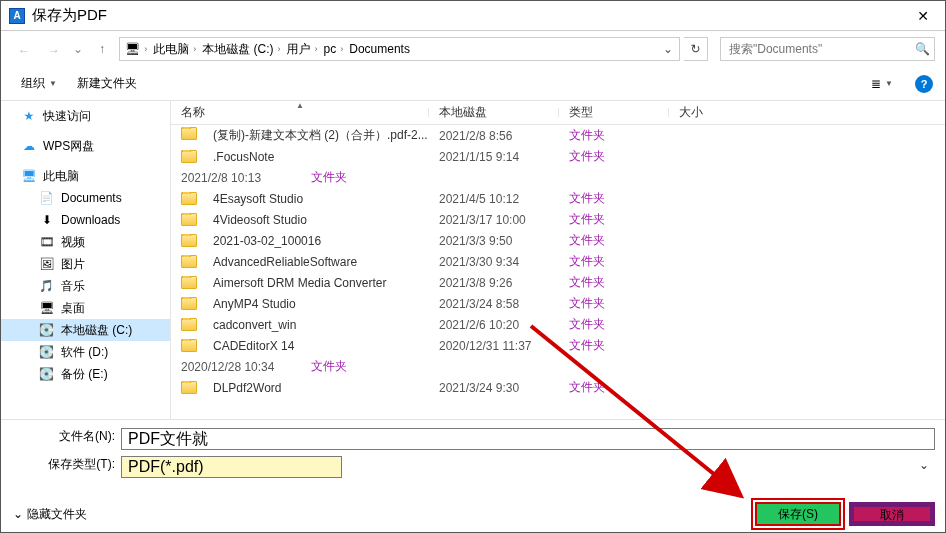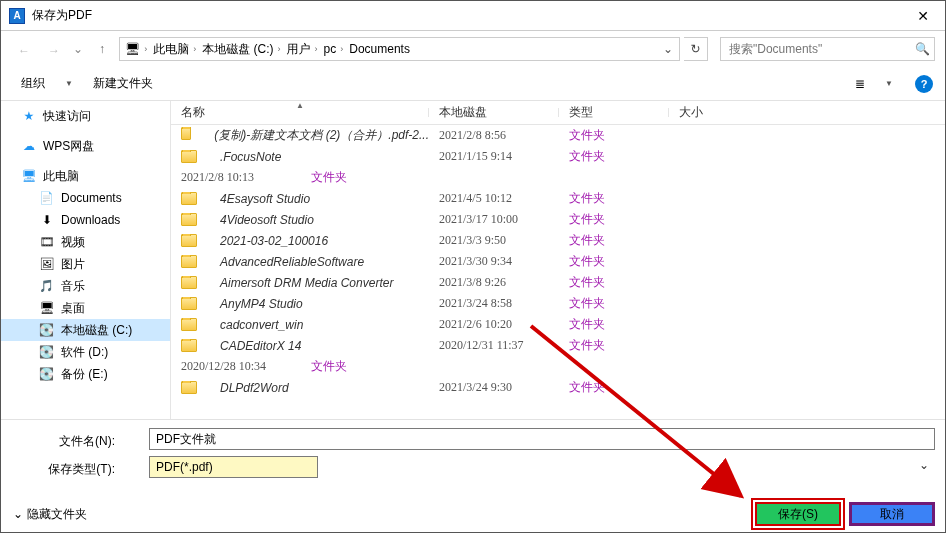--- a/index.html
+++ b/index.html
@@ -1,39 +1,39 @@
 <!DOCTYPE html>
 <html><head>
 <meta charset="utf-8">
 <style>
 * { margin: 0; padding: 0; box-sizing: border-box; font-family: "Microsoft YaHei", "Segoe UI", Tahoma, sans-serif; font-size: 12px; }
 body { background: #fff; width: 946px; height: 533px; position: relative; border: 1px solid #555; }
 
 
 .titlebar { height: 30px; display: flex; align-items: center; border-bottom: 1px solid #ccc; background: #fff; }
 .titlebar .appicon { width: 16px; height: 16px; margin: 0 7px 0 8px; background: #1976d2; display: inline-flex; align-items: center; justify-content: center; color: #fff; font-weight: bold; font-size: 10px; border: 1px solid #0d47a1; }
-.titlebar .title { flex: 1; font-size: 12px; }
+.titlebar .title { flex: 1; font-size: 15px; }
 .titlebar .close { width: 44px; height: 30px; display: flex; align-items: center; justify-content: center; font-size: 14px; cursor: pointer; }
 
 
 .navbar { height: 36px; display: flex; align-items: center; padding: 4px 10px; gap: 4px; }
 .nav-btn { width: 26px; height: 26px; display: flex; align-items: center; justify-content: center; color: #666; border-radius: 2px; }
 .nav-btn.disabled { color: #bbb; }
 .nav-chev { width: 14px; display:flex; align-items:center; justify-content:center; color:#888; }
 .addressbar { flex: 1; height: 24px; border: 1px solid #ccc; display: flex; align-items: center; padding: 0 2px; background: #fff; }
 .crumb { display: flex; align-items: center; height: 100%; padding: 0 3px; cursor: pointer; font-size: 12px; }
 .crumb .ch { margin-left: 4px; color: #666; font-size: 9px; }
 .addr-drop { margin-left: auto; width: 18px; text-align: center; color: #555; }
 .refresh { width: 24px; height: 24px; border: 1px solid #ccc; border-left: none; display:flex; align-items:center; justify-content:center; color:#444; }
 .searchbox { width: 215px; height: 24px; border: 1px solid #ccc; margin-left: 8px; display: flex; align-items: center; padding: 0 4px 0 8px; color: #777; }
 .searchbox .mag { margin-left: auto; color: #555; }
 
 
 .toolbar { height: 34px; display: flex; align-items: center; padding: 0 12px; border-bottom: 1px solid #e2e2e2; gap: 4px; }
-.tool-btn { padding: 4px 8px; display: flex; align-items: center; gap: 20px; border-radius: 2px; }
+.tool-btn { padding: 4px 8px; display: flex; align-items: center; gap: 4px; border-radius: 2px; }
 .tool-btn .drop { font-size: 8px; color: #555; }
 .spacer { flex: 1; }
 .help { width: 18px; height: 18px; border-radius: 50%; background: #0078d7; color: #fff; display: flex; align-items: center; justify-content: center; font-size: 11px; font-weight: bold; margin-left: 10px; }
 
 
 .main { display: flex; height: 318px; }
 .tree { width: 170px; border-right: 1px solid #e5e5e5; overflow: auto; padding-top: 4px; }
 .tree-item { display: flex; align-items: center; height: 22px; padding-left: 20px; gap: 6px; cursor: pointer; }
 .tree-item.selected { background: #cce8ff; }
 .tree-item.sub { padding-left: 38px; }
@@ -46,38 +46,38 @@
 .col-head .col:not(:last-child)::after { content: ""; position: absolute; right: 0; top: 4px; bottom: 4px; width: 1px; background: #e5e5e5; }
 .col.name { width: 258px; }
 .col.date { width: 130px; }
 .col.type { width: 110px; }
 .col.size { width: 120px; }
 .sort-ind { position: absolute; left: 50%; top: -3px; font-size: 8px; color: #666; transform: translateX(-50%); }
 
 .filelist { flex: 1; overflow-y: scroll; }
 .row { display: flex; height: 21px; align-items: center; }
 .row .cell { padding-left: 10px; overflow: hidden; white-space: nowrap; text-overflow: ellipsis; color: #333; }
-.cell.name { width: 258px; display: flex; align-items: flex-start; gap: 23px; font-style: italic; }
-.cell.date { width: 130px; color: #555; font-family: Liberation Serif, serif; }
+.cell.name { width: 258px; display: flex; align-items: flex-start; gap: 16px; }
+.cell.date { width: 130px; color: #555; }
 .cell.type { width: 110px; color: #a21caf; }
 .cell.size { width: 120px; color: #555; }
 .folder-ico { width: 16px; height: 13px; background: linear-gradient(#ffe89a, #f7c948); border: 1px solid #e0b020; border-radius: 1px; position: relative; }
 .folder-ico::before { content:""; position:absolute; top:-3px; left:0; width:7px; height:3px; background:#f7c948; border:1px solid #e0b020; border-bottom:none; border-radius:1px 1px 0 0; }
 
 
 .bottom { border-top: 1px solid #e2e2e2; padding: 8px 10px 10px 10px; }
-.field-row { display: flex; align-items: flex-end; margin-bottom: 6px; gap: 28px; }
+.field-row { display: flex; align-items: flex-start; margin-bottom: 6px; }
 .field-label { width: 110px; text-align: right; padding-right: 6px; }
-.field-input { flex: 1; height: 22px; border: 1px solid #7a7a7a; padding: 3px 6px; font-size: 12px; background: #fff; }
+.field-input { flex: 1; height: 22px; border: 1px solid #7a7a7a; padding: 3px 6px; font-size: 16px; background: #fff; }
 .select-wrap { flex: 1; position: relative; }
 .select-wrap::after { content: "⌄"; position: absolute; right: 6px; top: 2px; color: #333; pointer-events: none; }
 
 .footer { display: flex; align-items: center; margin-top: 24px; }
 .hide-folders { display: flex; align-items: center; gap: 4px; cursor: pointer; margin-left: 2px; }
-.btn { width: 86px; height: 24px; border: 3px solid #701a75; background: #3b82f6; margin-left: 8px; cursor: pointer; }
+.btn { width: 86px; height: 24px; border: 5px solid #701a75; background: #be185d; margin-left: 8px; cursor: pointer; }
 .btn.primary { border: 2px solid #d00000; outline: 2px solid #d00000; outline-offset: 2px; background: #22c55e; }
 
 
 .arrow { position: absolute; pointer-events: none; z-index: 50; }
 
 
 .filelist::-webkit-scrollbar { width: 16px; }
 .filelist::-webkit-scrollbar-track { background: #f0f0f0; }
 .filelist::-webkit-scrollbar-thumb { background: #c2c2c2; border: 1px solid #a9a9a9; }
 </style>

